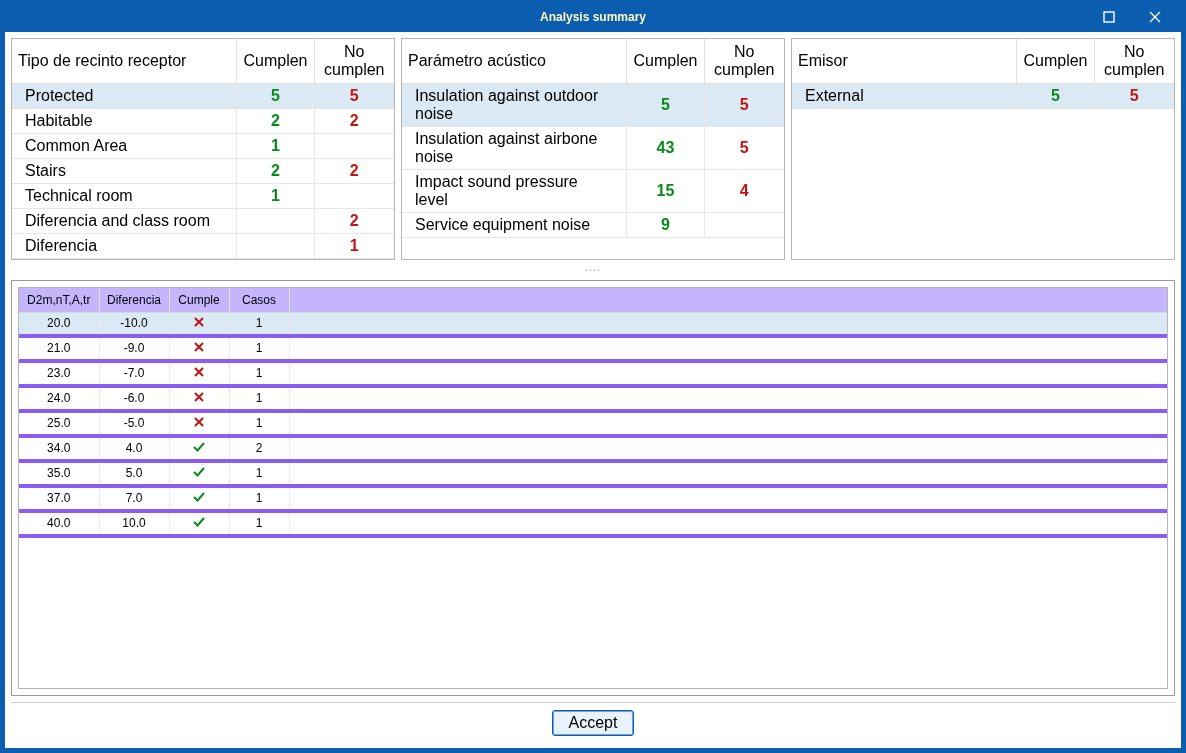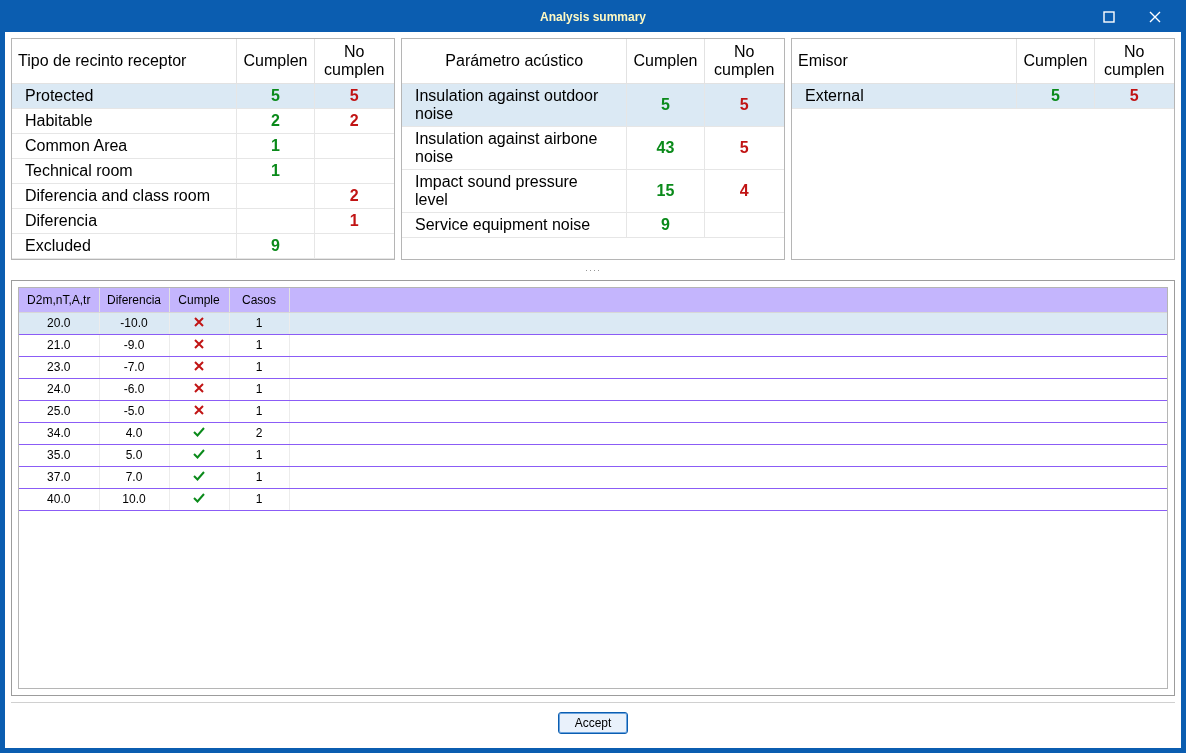--- a/index.html
+++ b/index.html
@@ -157,21 +157,21 @@
     font-weight: normal;
     padding: 4px 6px;
     border-bottom: 1px solid #d7d7d7;
     border-left: 1px solid #e2e2e2;
     background: #c4b5fd;
     height: 24px;
   }
   table.detail th:first-child { border-left:none; }
   table.detail td {
     padding: 3px 6px;
-    border-bottom: 1px solid #8b5cf6;
+    border-bottom: 4px solid #8b5cf6;
     border-left: 1px solid #ececec;
     text-align: center;
     height: 22px;
   }
   table.detail td:first-child { border-left:none; }
   table.detail tr.selected td { background: #dbe9f4; }
   table.detail td.filler { border-left: 1px solid #ececec; }
   .icon-cell svg { width:12px; height:12px; }
   .ok-ic { stroke:#0a8a1a; }
   .no-ic { stroke:#c11414; }
@@ -182,21 +182,21 @@
     align-items: center;
     justify-content: center;
     border-top: 1px solid #d0d0d0;
     background:#fff;
   }
   .accept-btn {
     padding: 3px 16px;
     border: 1px solid #0b5db0;
     background: #e9f1fb;
     border-radius: 3px;
-    font-size: 12px;
+    font-size: 16px;
     cursor: pointer;
     box-shadow: 0 0 0 1px #6aa3de inset;
   }
   .col-name { width: auto; }
   .col-cumplen { width: 66px; text-align:center; }
   .col-nocumplen { width: 80px; text-align:center; }
 </style>
 </head>
 <body>
 
@@ -239,20 +239,25 @@
                 <td>Habitable</td>
                 <td class="num-cell pass">2</td>
                 <td class="num-cell fail">2</td>
               </tr>
               <tr>
                 <td>Common Area</td>
                 <td class="num-cell pass">1</td>
                 <td class="num-cell fail"></td>
               </tr>
               <tr>
+                <td>Stairs</td>
+                <td class="num-cell pass">2</td>
+                <td class="num-cell fail">2</td>
+              </tr>
+              <tr>
                 <td>Technical room</td>
                 <td class="num-cell pass">1</td>
                 <td class="num-cell fail"></td>
               </tr>
               <tr>
                 <td>Diferencia and class room</td>
                 <td class="num-cell pass"></td>
                 <td class="num-cell fail">2</td>
               </tr>
               <tr>
@@ -266,21 +271,21 @@
                 <td class="num-cell fail"></td>
               </tr>
             </tbody>
           </table>
       </div>
 
       <div class="panel">
         <table class="summary" id="tbl-param">
             <thead>
               <tr>
-                <th class="col-name" style="text-align: center;">Parámetro acústico</th>
+                <th class="col-name" style="text-align: left;">Parámetro acústico</th>
                 <th class="col-cumplen" style="text-align: center;">Cumplen</th>
                 <th class="col-nocumplen" style="text-align: center;">No cumplen</th>
               </tr>
             </thead>
             <tbody>
               <tr class="selected">
                 <td>Insulation against outdoor noise</td>
                 <td class="num-cell pass">5</td>
                 <td class="num-cell fail">5</td>
               </tr>

